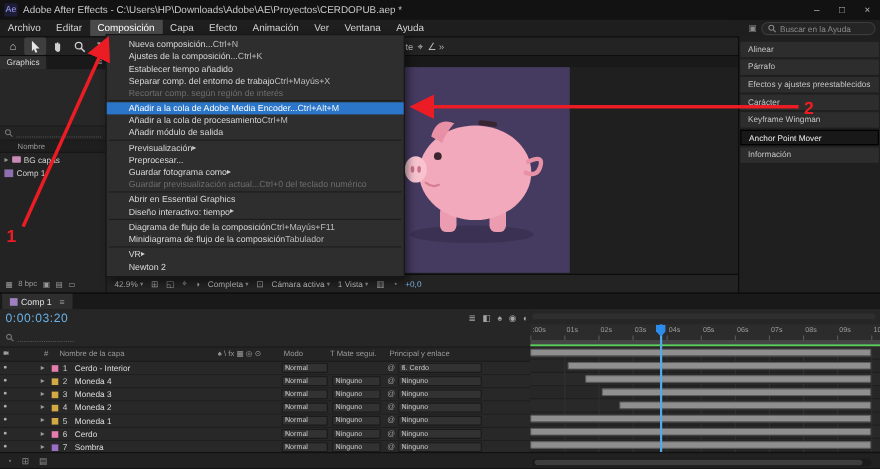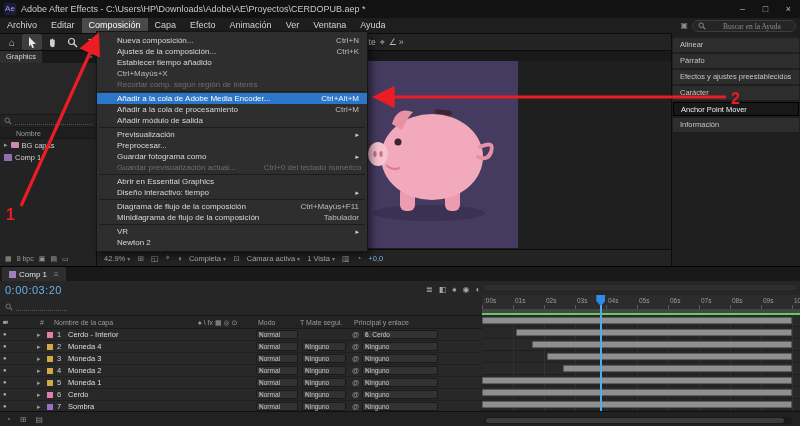--- a/index.html
+++ b/index.html
@@ -15,21 +15,21 @@
   .wtitle{font-size:9px;color:#c9c9c9;white-space:nowrap;}
   .winbtns{position:absolute;right:0;top:0;height:18px;display:flex;}
   .winbtn{width:23px;text-align:center;line-height:18px;font-size:9px;color:#b9b9b9;}
 
   
   .menubar{position:absolute;left:0;top:18px;width:660px;height:15px;display:flex;background:#1e1e1e;}
   .mbitem{font-size:9px;line-height:15px;padding:0 7px;color:#d4d4d4;white-space:nowrap;}
   .mbitem.open{background:#4a4a4a;color:#fff;}
   .help-badge{position:absolute;right:112px;top:21px;font-size:8px;color:#8a8a8a;}
   .helpsearch{position:absolute;right:4px;top:20px;width:104px;height:12px;background:#252525;
-              border:1px solid #3c3c3c;border-radius:6px;display:flex;align-items:center;gap:17px;padding:0 5px;font-family:Liberation Serif, serif;}
+              border:1px solid #3c3c3c;border-radius:6px;display:flex;align-items:center;gap:3px;padding:0 5px;}
   .helpsearch .ph{font-size:7.5px;color:#8b8b8b;white-space:nowrap;overflow:hidden;}
 
   
   .toolbar{position:absolute;left:0;top:33px;width:671px;height:18px;background:#232323;
            border-top:1px solid #0c0c0c;border-bottom:1px solid #0c0c0c;display:flex;align-items:center;}
   #tools{display:flex;align-items:center;padding-left:2px;}
   .tool{width:20px;height:16px;display:flex;align-items:center;justify-content:center;
         font-size:10px;color:#c6c6c6;}
   .tool.active{background:#3e3e3e;border-radius:2px;color:#fff;}
   .snap{display:flex;align-items:center;gap:4px;margin-left:10px;font-size:8.5px;color:#c6c6c6;}
@@ -119,21 +119,21 @@
               clip-path:polygon(0 0,100% 0,100% 55%,50% 100%,0 55%);}
   .tl-footer{position:absolute;left:0;top:144px;width:800px;height:16px;background:#212121;border-top:1px solid #101010;}
   .tlf-icons{position:absolute;left:6px;top:3px;display:flex;gap:9px;font-size:8px;color:#8a8a8a;}
   .tl-scroll{position:absolute;left:484px;top:5px;width:308px;height:7px;background:#1a1a1a;border-radius:4px;}
   .tl-thumb{position:absolute;left:2px;top:1px;width:298px;height:5px;background:#3d3d3d;border-radius:3px;}
 
   
   .menu-dropdown{position:absolute;left:96px;top:31px;width:272px;background:#2e2e2e;
                  border:1px solid #151515;box-shadow:3px 4px 8px rgba(0,0,0,.55);z-index:50;padding:3px 0;}
   .mrow{position:relative;height:11px;line-height:11px;padding:0 8px 0 20px;font-size:8px;color:#d8d8d8;
-        display:flex;justify-content:space-between;white-space:nowrap;gap:28px;}
+        display:flex;white-space:nowrap;}
   .mrow .sc{color:#bdbdbd;}
   .mrow.disabled,.mrow.disabled .sc{color:#6e6e6e;}
   .mrow.hl{background:#2b76c9;color:#fff;}
   .mrow.hl .sc{color:#eaf3fc;}
   .mrow .sub{color:#cfcfcf;font-size:7px;}
   .msep{height:1px;background:#1c1c1c;margin:1px 2px;}
 
   
   .annot{position:absolute;left:0;top:0;width:800px;height:426px;pointer-events:none;z-index:90;}
   .ann-line{stroke:#ec1c24;stroke-width:3.2;}
@@ -315,20 +315,21 @@
           <span class="cpt-blue">+0,0</span>
         </span>
       </div>
   </div>
 
   <div class="sidebar" id="sidebar">
       <div class="sb-panel">Alinear</div>
       <div class="sb-panel">Párrafo</div>
       <div class="sb-panel">Efectos y ajustes preestablecidos</div>
       <div class="sb-panel">Carácter</div>
+      <div class="sb-panel">Keyframe Wingman</div>
       <div class="sb-panel active">Anchor Point Mover</div>
       <div class="sb-panel">Información</div>
     </div>
 
   <div class="timeline">
     <div class="tl-tabs">
       <div class="tl-tab">
         <span class="cicon"></span>
         <span>Comp 1</span>
         <span class="hamb">≡</span>
@@ -597,20 +598,21 @@
         <span class="sc">Ctrl+N</span>
       </div>
       <div class="mrow">
         <span class="lbl">Ajustes de la composición...</span>
         <span class="sc">Ctrl+K</span>
       </div>
       <div class="mrow">
         <span class="lbl">Establecer tiempo añadido</span>
       </div>
       <div class="mrow">
+        <span class="lbl">Separar comp. del entorno de trabajo</span>
         <span class="sc">Ctrl+Mayús+X</span>
       </div>
       <div class="mrow disabled">
         <span class="lbl">Recortar comp. según región de interés</span>
       </div>
       <div class="msep"></div>
       <div class="mrow hl">
         <span class="lbl">Añadir a la cola de Adobe Media Encoder...</span>
         <span class="sc">Ctrl+Alt+M</span>
       </div>

